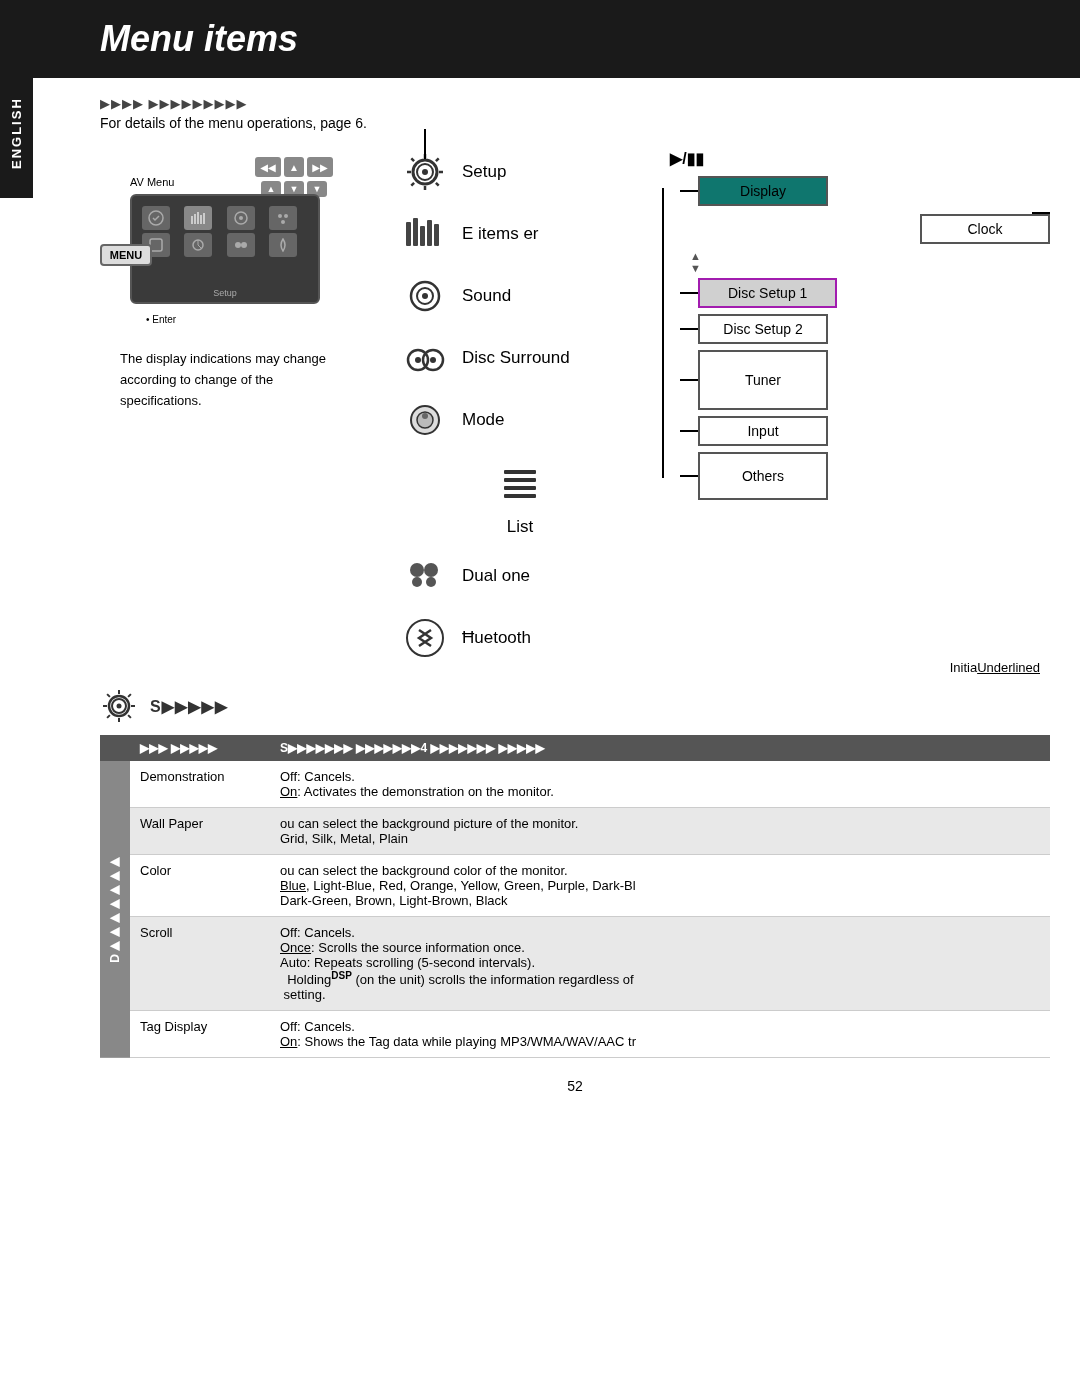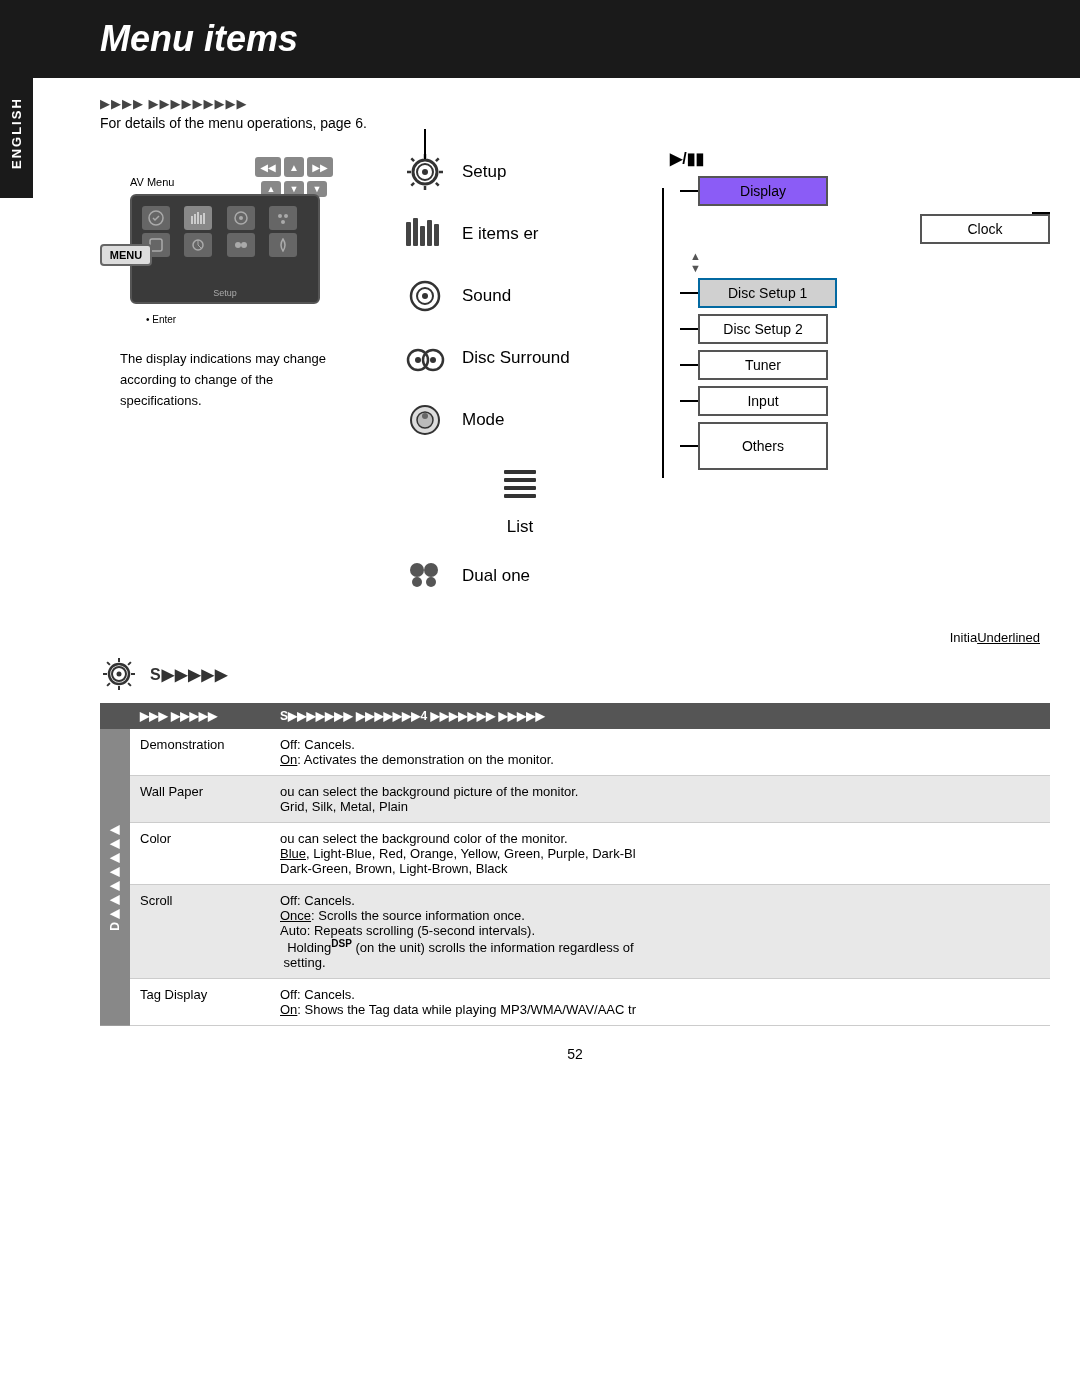--- a/index.html
+++ b/index.html
@@ -202,61 +202,70 @@
           <svg width="44" height="44" viewBox="0 0 44 44">
             <circle cx="14" cy="16" r="7" fill="#555"></circle>
             <circle cx="14" cy="28" r="5" fill="#555"></circle>
             <circle cx="28" cy="16" r="7" fill="#555"></circle>
             <circle cx="28" cy="28" r="5" fill="#555"></circle>
           </svg>
         </div>
         <span style="font-size:17px;">Dual  one</span>
       </div>
 
+      <div style="display:flex; align-items:center; gap:12px; margin-bottom:16px;">
+        <div style="width:50px; height:46px; display:flex; align-items:center; justify-content:center;">
+          <svg width="44" height="44" viewBox="0 0 44 44">
+            <circle cx="22" cy="22" r="18" fill="none" stroke="#333" stroke-width="2"></circle>
+            <path d="M16 14l12 8-12 8M28 14l-12 8 12 8" stroke="#333" stroke-width="2.5" fill="none"></path>
+          </svg>
+        </div>
+        <span style="font-size:17px;">Ħuetooth</span>
+      </div>
 
     </div>
 
     <div style="flex:1; position:relative; margin-top:0;">
 
       <div style="font-size:16px; font-weight:bold; margin-bottom:8px; margin-left:20px;">▶/▮▮</div>
 
       <div style="position:relative; margin-left:30px;">
 
         <div style="position:absolute; left:-18px; top:12px; width:2px; height:290px; background:#000;"></div>
 
         <div style="display:flex; align-items:center; margin-bottom:6px;">
           <div style="width:18px; height:2px; background:#000;"></div>
-          <div style="border:2px solid #555; padding:5px 22px; font-size:14px; background:#8b5cf6; min-width:130px; text-align:center;">Display</div>
+          <div style="border:2px solid #555; padding:5px 22px; font-size:14px; background:#0f766e; min-width:130px; text-align:center;">Display</div>
         </div>
 
         <div style="display:flex; align-items:flex-end; margin-bottom:6px;flex-direction:column;">
           <div style="width:18px; height:2px; background:#000;"></div>
           <div style="border:2px solid #555; padding:5px 14px; font-size:14px; background:#fff; min-width:130px; text-align:center;">Clock</div>
         </div>
 
         <div style="display:flex; align-items:center; margin-bottom:4px; margin-left:-5px;">
           <div style="font-size:11px; color:#555; margin-left:15px;">
             <div>▲</div>
             <div>▼</div>
           </div>
         </div>
 
         <div style="display:flex; align-items:center; margin-bottom:6px;">
           <div style="width:18px; height:2px; background:#000;"></div>
-          <div style="border:2px solid #0369a1; padding:5px 28px; font-size:14px; background:#d0d0d0; min-width:130px; text-align:center;">Disc Setup 1</div>
+          <div style="border:2px solid #a21caf; padding:5px 28px; font-size:14px; background:#d0d0d0; min-width:130px; text-align:center;">Disc Setup 1</div>
         </div>
 
         <div style="display:flex; align-items:center; margin-bottom:6px;">
           <div style="width:18px; height:2px; background:#000;"></div>
           <div style="border:2px solid #555; padding:5px 14px; font-size:14px; background:#fff; min-width:130px; text-align:center;">Disc Setup 2</div>
         </div>
 
         <div style="display:flex; align-items:center; margin-bottom:6px;">
           <div style="width:18px; height:2px; background:#000;"></div>
-          <div style="border:2px solid #555; padding:5px 14px; font-size:14px; background:#fff; min-width:130px; text-align:center;">Tuner</div>
+          <div style="border:2px solid #555; padding:20px 14px; font-size:14px; background:#fff; min-width:130px; text-align:center;">Tuner</div>
         </div>
 
         <div style="display:flex; align-items:center; margin-bottom:6px;">
           <div style="width:18px; height:2px; background:#000;"></div>
           <div style="border:2px solid #555; padding:5px 14px; font-size:14px; background:#fff; min-width:130px; text-align:center;">Input</div>
         </div>
 
         <div style="display:flex; align-items:center; margin-bottom:6px;">
           <div style="width:18px; height:2px; background:#000;"></div>
           <div style="border:2px solid #555; padding:14px 14px; font-size:14px; background:#fff; min-width:130px; text-align:center;">Others</div>

